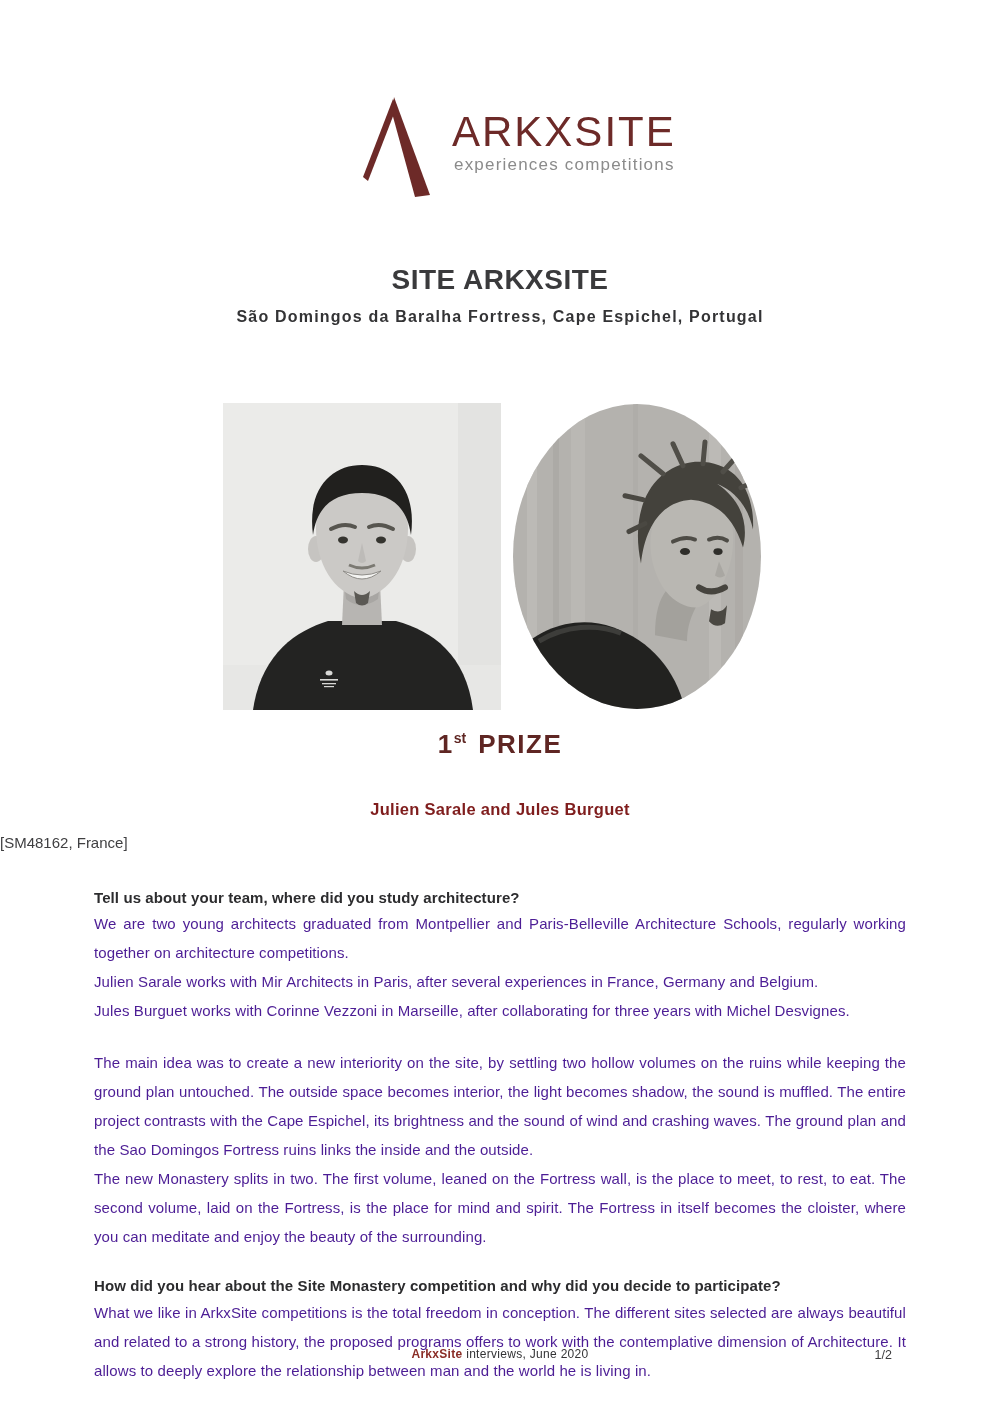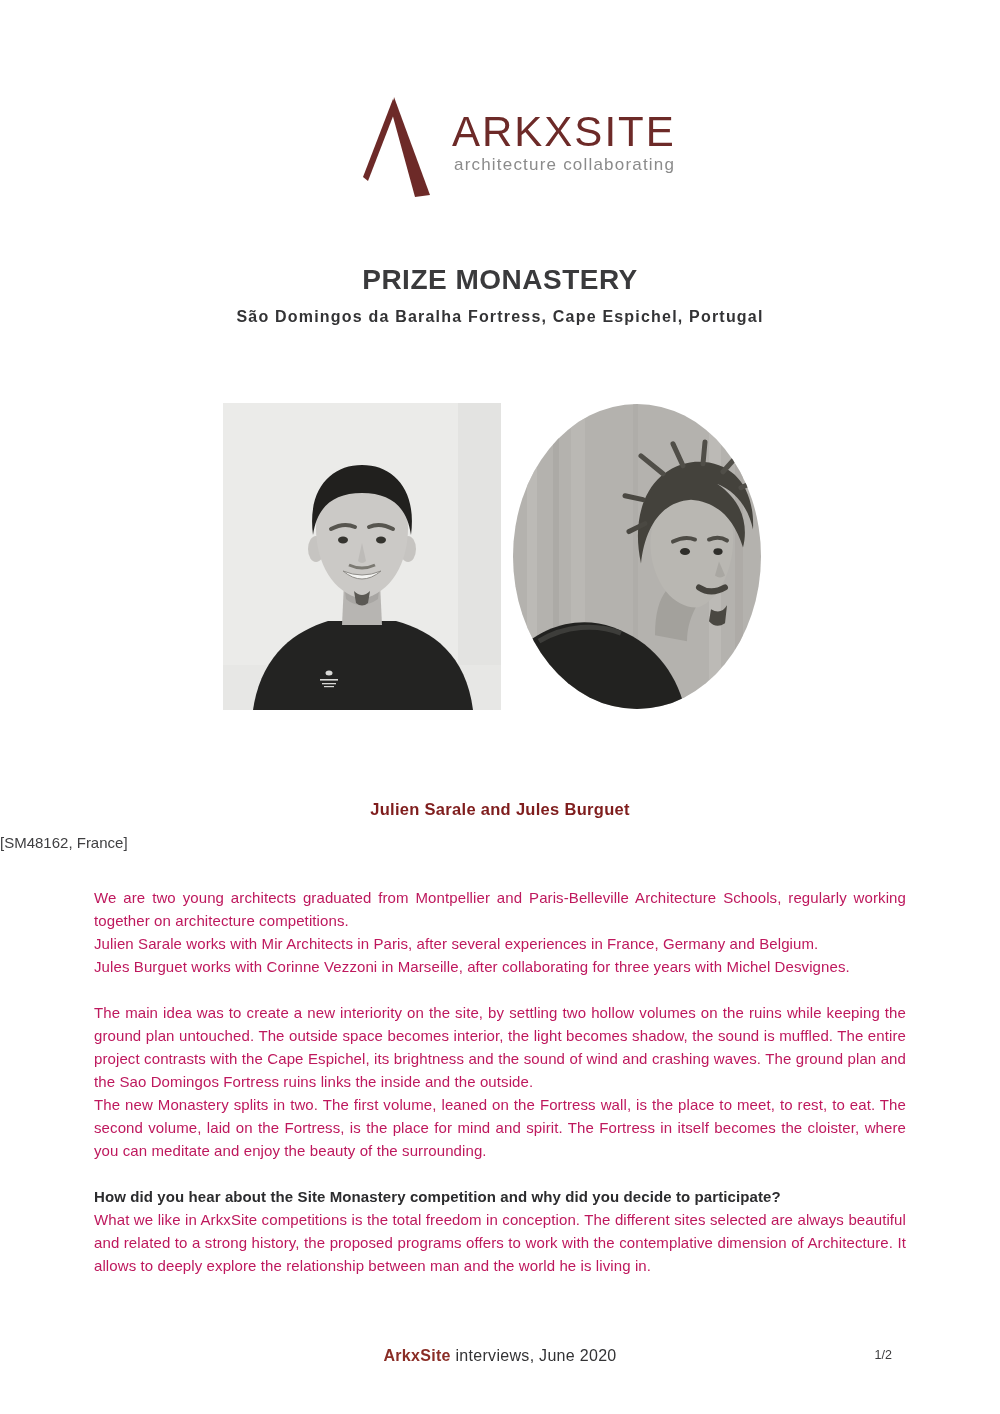--- a/index.html
+++ b/index.html
@@ -53,47 +53,47 @@
     font-size:15px;color:#3f3f41;
   }
   
   .qa-wrap{position:absolute;left:94px;top:886px;width:812px;}
   .qa-block{margin:0 0 23px 0;}
   .question{
     margin:0;font-size:15px;line-height:23.4px;
     font-weight:bold;color:#2c2c2e;letter-spacing:0.1px;
   }
   .answer{
-    margin:0;font-size:15px;line-height:23px;
-    color:#be185d;text-align:justify;letter-spacing:0.1px;
+    margin:0;font-size:15px;line-height:29px;
+    color:#4c1d95;text-align:justify;letter-spacing:0.1px;
   }
   
   .footer-center{
     position:absolute;top:1347px;left:0;width:100%;text-align:center;
-    font-size:16px;color:#333335;letter-spacing:0.3px;
+    font-size:12px;color:#333335;letter-spacing:0.3px;
   }
   .footer-brand{font-weight:bold;color:#8a2d26;}
   .page-number{
     position:absolute;top:1348px;right:108px;
     font-size:12.5px;color:#3c3c3e;
   }
 </style>
 </head>
 <body>
 
 <div class="page">
 
   <svg class="logo-mark" viewBox="0 0 68 100" aria-hidden="true">
     <path d="M32 0 L68 98 L53 100 L30 16 Z" fill="#6d2a28"></path>
     <path d="M31 2 L35 9 L6 84 L1 80 Z" fill="#6d2a28"></path>
   </svg>
   <div class="brand">ARKXSITE</div>
-  <div class="tagline">architecture collaborating</div>
+  <div class="tagline">experiences competitions</div>
 
-  <div class="page-title">PRIZE MONASTERY</div>
+  <div class="page-title">SITE ARKXSITE</div>
   <div class="page-subtitle">São Domingos da Baralha Fortress, Cape Espichel, Portugal</div>
 
   <div class="photo-rect">
     <svg viewBox="0 0 278 307" preserveAspectRatio="none">
       <rect width="278" height="307" fill="#ebebe9"></rect>
       <rect x="235" width="43" height="307" fill="#e3e3e1"></rect>
       <rect y="262" width="278" height="45" fill="#e7e7e5"></rect>
       <path d="M30 307 C38 252 72 228 105 218 L173 218 C210 228 243 252 250 307 Z" fill="#232322"></path>
       <path d="M121 180 L157 180 L159 222 L119 222 Z" fill="#b7b5b2"></path>
       <path d="M121 180 L157 180 L155 196 C143 204 133 204 123 196 Z" fill="#a8a6a3"></path>
@@ -139,26 +139,28 @@
       <ellipse cx="172" cy="148" rx="5" ry="3.6" fill="#2f2e2a"></ellipse>
       <ellipse cx="205" cy="148" rx="4.6" ry="3.4" fill="#2f2e2a"></ellipse>
       <path d="M186 184 Q198 192 212 184" stroke="#46443e" stroke-width="6" fill="none" stroke-linecap="round"></path>
       <path d="M198 206 Q208 212 214 202 L212 220 Q203 226 196 218 Z" fill="#4a4842"></path>
       <path d="M128 160 C116 104 140 62 182 58 C220 56 242 84 240 126 C236 106 224 88 204 80 C228 96 236 120 230 144 C220 112 202 98 178 96 C148 98 132 124 128 160 Z" fill="#44423c"></path>
       <path d="M150 70 L128 52 M170 62 L160 40 M190 60 L192 38 M210 68 L226 50 M228 84 L246 76" stroke="#504e48" stroke-width="5" fill="none" stroke-linecap="round"></path>
       <path d="M132 120 L116 128 M130 96 L112 92" stroke="#4a4842" stroke-width="5" stroke-linecap="round"></path>
     </svg>
   </div>
 
+  <div class="prize"><span>1</span><sup>st</sup><span class="prize-label">PRIZE</span></div>
 
   <div class="team-names">Julien Sarale and Jules Burguet</div>
   <div class="team-entry">[SM48162, France]</div>
 
   <div class="qa-wrap">
     <div class="qa-block">
+      <p class="question">Tell us about your team, where did you study architecture?</p>
       <p class="answer">We are two young architects graduated from Montpellier and Paris-Belleville Architecture Schools, regularly working together on architecture competitions.</p>
       <p class="answer">Julien Sarale works with Mir Architects in Paris, after several experiences in France, Germany and Belgium.</p>
       <p class="answer">Jules Burguet works with Corinne Vezzoni in Marseille, after collaborating for three years with Michel Desvignes.</p>
     </div>
     <div class="qa-block">
       <p class="answer">The main idea was to create a new interiority on the site, by settling two hollow volumes on the ruins while keeping the ground plan untouched.  The outside space becomes interior, the light becomes shadow, the sound is muffled.  The entire project contrasts with the Cape Espichel, its brightness and the sound of wind and crashing waves.  The ground plan and the Sao Domingos Fortress ruins links the inside and the outside.</p>
       <p class="answer">The new Monastery splits in two.  The first volume, leaned on the Fortress wall, is the place to meet, to rest, to eat.  The second volume, laid on the Fortress, is the place for mind and spirit.  The Fortress in itself becomes the cloister, where you can meditate and enjoy the beauty of the surrounding.</p>
     </div>
     <div class="qa-block">
       <p class="question">How did you hear about the Site Monastery competition and why did you decide to participate?</p>

